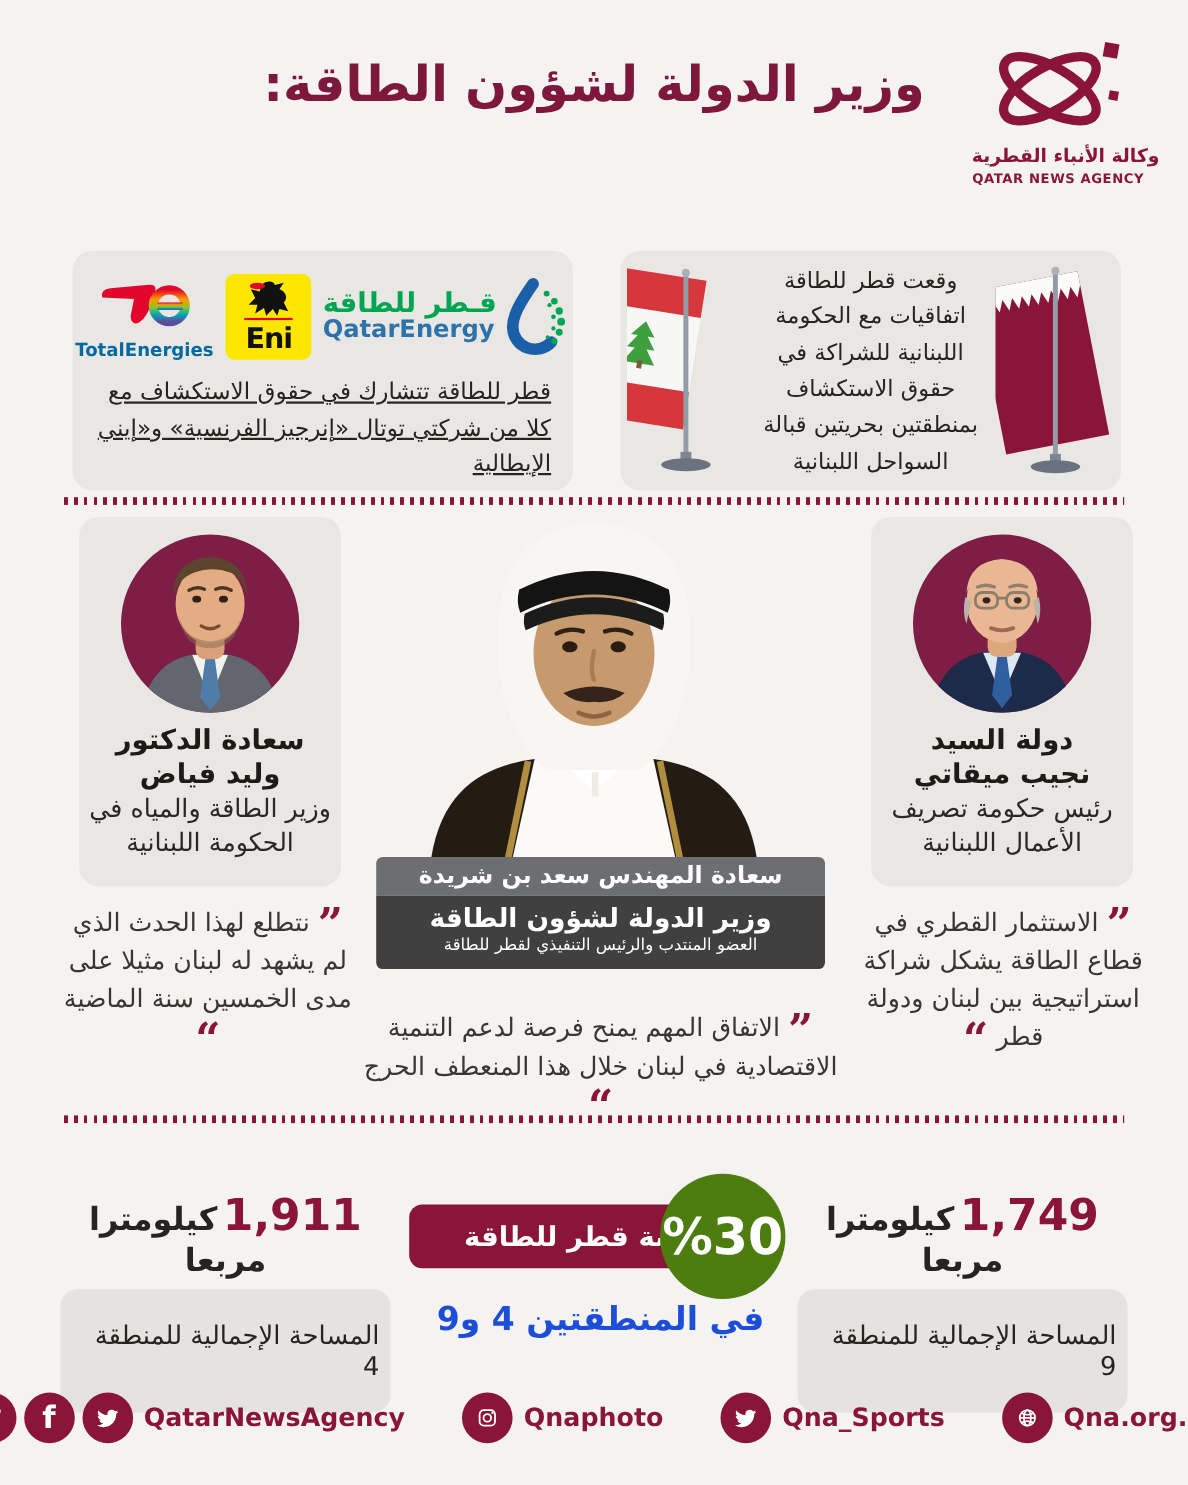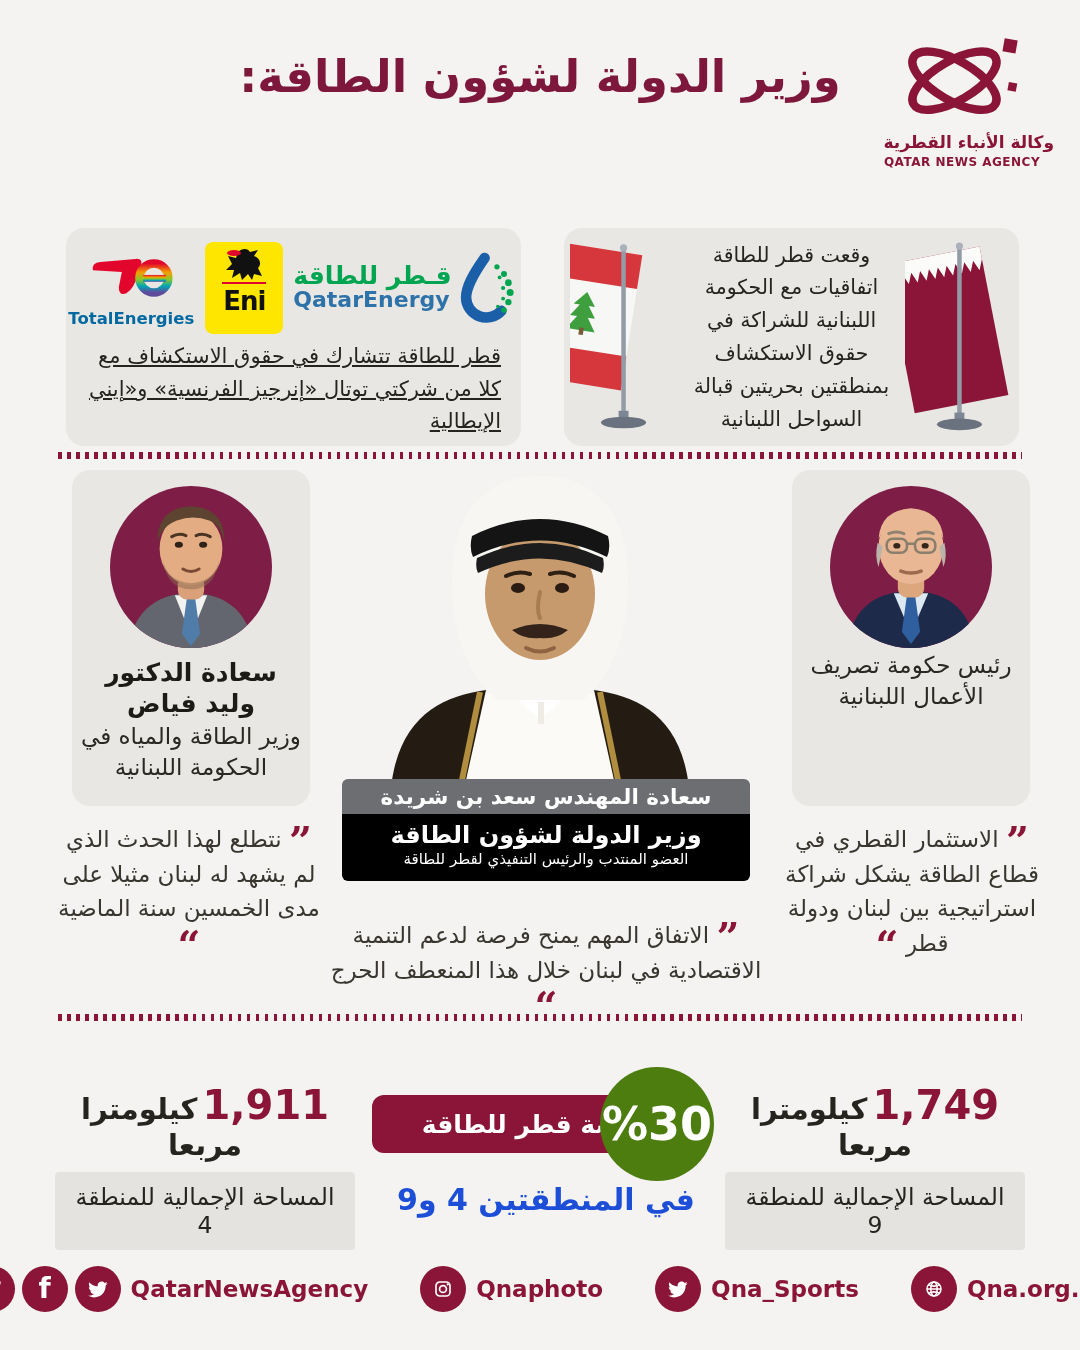--- a/index.html
+++ b/index.html
@@ -18,21 +18,21 @@
     color:#6d6e71; font-size:36px; font-weight:bold; line-height:1.24; direction:rtl; }
 
   
   .info-box{ position:absolute; top:228px; height:218px; width:455px; background:#e9e7e4; border-radius:18px; }
   .box-partners{ left:66px; }
   .box-agreement{ left:564px; }
 
   .logos-row{ display:flex; align-items:center; justify-content:center; gap:10px; padding-top:14px; height:106px; }
   .te-block{ width:128px; text-align:center; }
   .te-label{ color:#0369a1; font-weight:bold; font-size:16.5px; margin-top:-2px; }
-  .eni-block{ width:78px; height:92px; background:#ffe600; border-radius:8px; text-align:center; padding-top:4px; }
+  .eni-block{ width:78px; height:78px; background:#ffe600; border-radius:8px; text-align:center; padding-top:4px; }
   .eni-label{ color:#111; font-weight:bold; font-size:26px; line-height:1; margin-top:-2px; letter-spacing:-1px; }
   .qe-block{ display:flex; align-items:center; gap:6px; direction:rtl; }
   .qe-texts{ text-align:left; direction:ltr; }
   .qe-ar{ color:#00a551; font-weight:bold; font-size:25px; line-height:1; text-align:right; direction:rtl; }
   .qe-en{ color:#2d72a8; font-weight:bold; font-size:22px; line-height:1.1; }
   .partners-text{ padding:6px 20px 0 20px; direction:rtl;
     color:#26241f; font-size:21px; line-height:1.55; font-weight:500;text-decoration:underline; }
 
   .agreement-inner{ display:flex; height:100%; align-items:center; justify-content:space-between; padding:0 6px; }
   .agreement-text{ flex:1; text-align:center; direction:rtl; color:#26241f; font-size:20.5px; line-height:1.6; font-weight:500; padding:0 2px; }
@@ -51,41 +51,41 @@
   .avatar{ width:162px; height:162px; border-radius:50%; margin:0 auto; background:#7e1d45; overflow:hidden; }
   .avatar svg{ width:100%; height:100%; display:block; }
   .person-name{ margin-top:10px; text-align:center; direction:rtl; color:#1d1b16; font-weight:bold; font-size:25px; line-height:1.22; }
   .person-role{ margin-top:2px; text-align:center; direction:rtl; color:#2a2823; font-size:23px; line-height:1.35; }
 
   .center-photo{ position:absolute; top:462px; left:368px; width:344px; height:318px; }
   .center-photo svg{ width:100%; height:100%; display:block; }
   .name-bar{ position:absolute; top:779px; left:342px; width:408px; height:35px; background:#6d6e71;
     color:#fff; font-weight:bold; font-size:21.5px; line-height:35px; text-align:center; direction:rtl;
     border-radius:6px 6px 0 0; z-index:3; }
-  .role-bar{ position:absolute; top:814px; left:342px; width:408px; height:67px; background:#000000;
+  .role-bar{ position:absolute; top:814px; left:342px; width:408px; height:67px; background:#404040;
     color:#fff; text-align:center; direction:rtl; border-radius:0 0 6px 6px; z-index:3; padding-top:7px; }
   .role-bar .l1{ font-weight:bold; font-size:24px; line-height:1.2; }
   .role-bar .l2{ font-size:15px; line-height:1.3; }
 
   
   .quote{ position:absolute; text-align:center; direction:rtl; color:#38362f; font-size:23px; line-height:1.5; font-weight:500; }
   .quote-left{ top:822px; left:56px; width:266px; }
   .quote-right{ top:822px; left:784px; width:256px; }
   .quote-center{ top:918px; left:330px; width:432px; }
   .qmark{ color:#8a1538; font-size:40px; font-weight:bold; line-height:0; vertical-align:-8px; font-family:"DejaVu Serif","Liberation Serif",serif; }
 
   
   .stat{ position:absolute; top:1082px; width:300px; text-align:center; }
   .stat-left{ left:55px; }
   .stat-right{ left:725px; }
   .stat-valueline{ direction:rtl; }
   .stat-value{ color:#8a1538; font-weight:bold; font-size:40px; }
   .stat-unit{ color:#26241f; font-weight:bold; font-size:29px; }
-  .stat-pill{ margin-top:10px; background:#e5e3e0; border-radius:4px; padding:11px 10px;
-    direction:rtl; color:#26241f; font-size:23.5px; }
+  .stat-pill{ margin-top:10px; background:#e5e3e0; border-radius:16px; padding:28px 10px;
+    direction:rtl; color:#26241f; font-size:23.5px;text-align:right; }
 
   .share-ribbon{ position:absolute; top:1095px; left:372px; width:268px; height:58px; background:#8a1538;
     border-radius:12px; color:#fff; font-weight:bold; font-size:25px; direction:rtl;
     display:flex; align-items:center; justify-content:center; padding-left:48px; }
   .share-circle{ position:absolute; top:1067px; left:600px; width:114px; height:114px; border-radius:50%;
     background:#4d7c0f; color:#fff; font-weight:bold; font-size:46px;
     display:flex; align-items:center; justify-content:center; z-index:2; }
   .zones-note{ position:absolute; top:1182px; left:330px; width:432px; text-align:center; direction:rtl;
     color:#1d4ed8; font-weight:bold; font-size:30px; }
 
@@ -238,20 +238,24 @@
         <path d="M47 56 Q44 70 48 80 L52 60 Z" fill="#b9b3a9"></path>
         <path d="M113 56 Q116 70 112 80 L108 60 Z" fill="#b9b3a9"></path>
         <rect x="56" y="52" width="20" height="14" rx="6" fill="none" stroke="#8a7f6d" stroke-width="2.5"></rect>
         <rect x="84" y="52" width="20" height="14" rx="6" fill="none" stroke="#8a7f6d" stroke-width="2.5"></rect>
         <line x1="76" y1="57" x2="84" y2="57" stroke="#8a7f6d" stroke-width="2.5"></line>
         <ellipse cx="66" cy="59" rx="3.5" ry="2.8" fill="#33261c"></ellipse>
         <ellipse cx="94" cy="59" rx="3.5" ry="2.8" fill="#33261c"></ellipse>
         <path d="M58 47 q8 -3 15 0 M87 47 q8 -3 15 0" stroke="#8f8270" stroke-width="3" fill="none" stroke-linecap="round"></path>
         <path d="M70 84 q10 4 20 0" stroke="#9c6a4c" stroke-width="3.5" fill="none" stroke-linecap="round"></path>
       </svg>
+    </div>
+    <div class="person-name">
+      <div>دولة السيد</div>
+      <div>نجيب ميقاتي</div>
     </div>
     <div class="person-role">رئيس حكومة تصريف الأعمال اللبنانية</div>
   </div>
 
   <div class="center-photo">
     <svg viewBox="0 0 344 318">
       <path d="M24 318 C36 248 100 226 172 226 C244 226 308 248 320 318 Z" fill="#fbfaf7"></path>
       <path d="M24 318 C34 254 74 234 118 228 L98 318 Z" fill="#241c12"></path>
       <path d="M320 318 C310 254 270 234 226 228 L246 318 Z" fill="#241c12"></path>
       <path d="M112 230 L94 318" stroke="#b08d3f" stroke-width="6" fill="none"></path>

